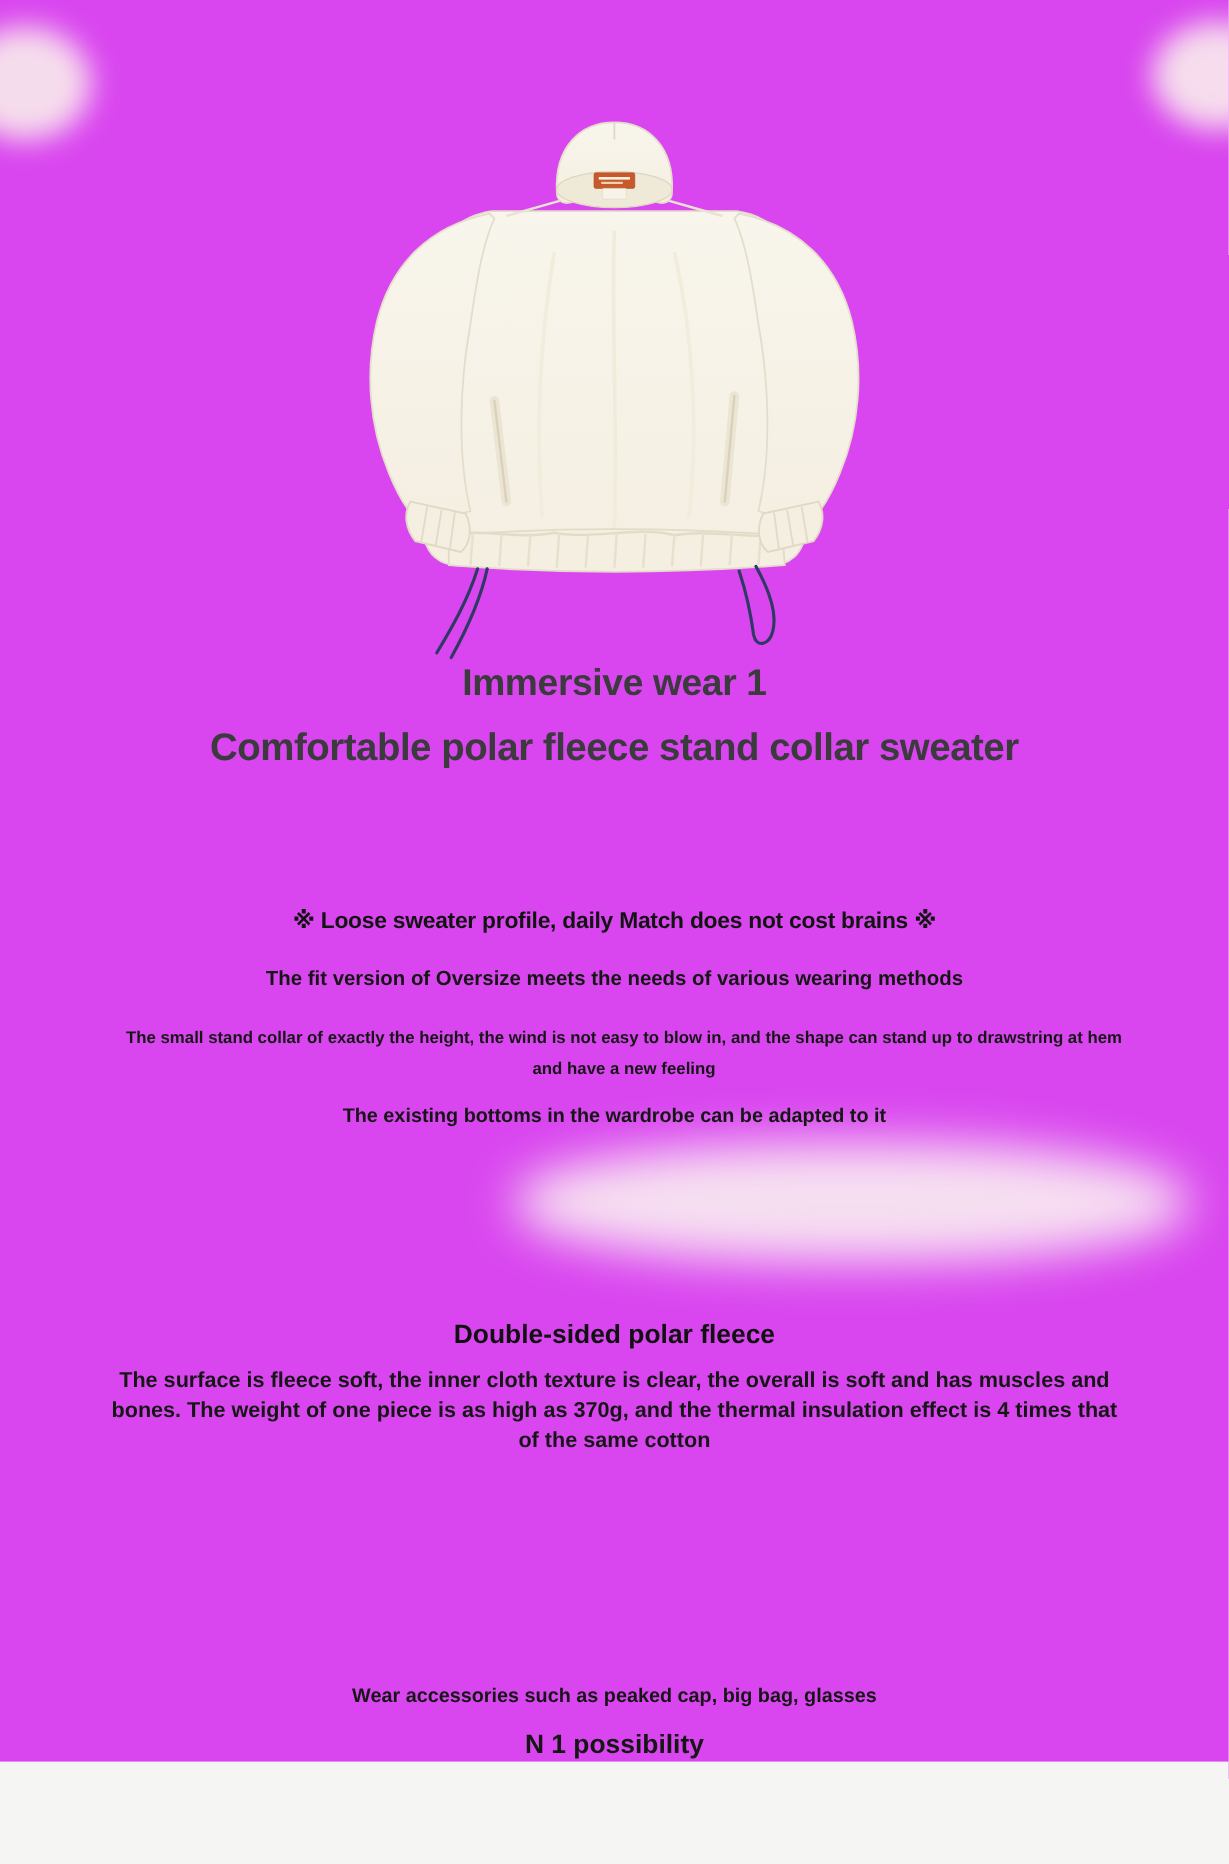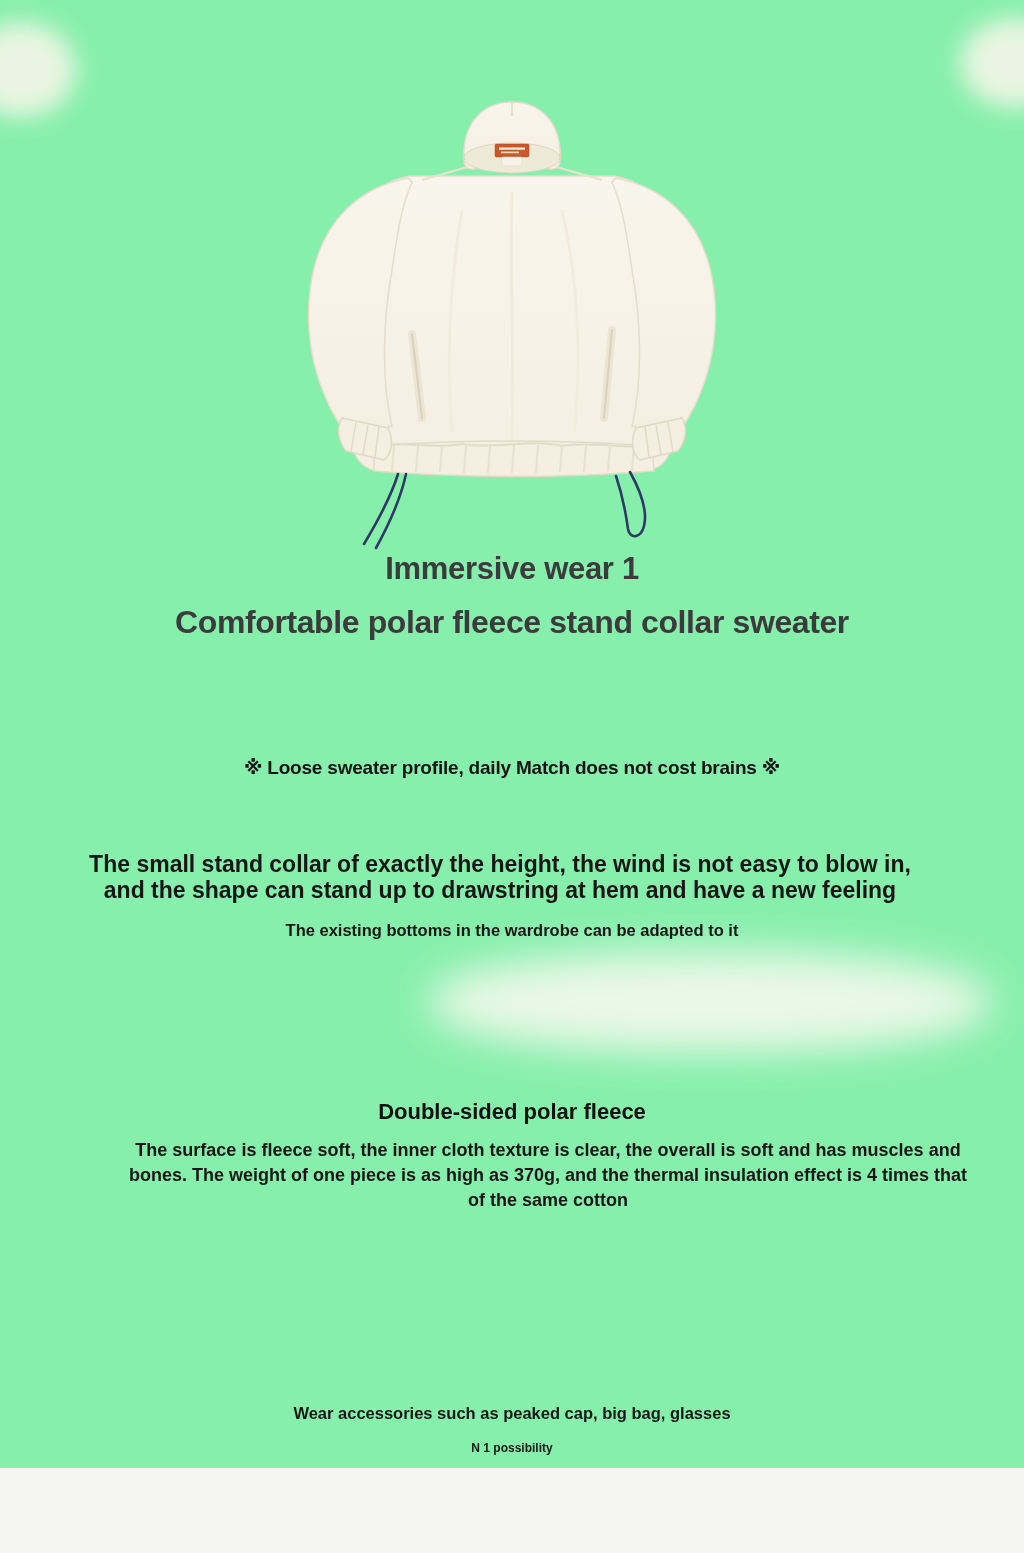--- a/index.html
+++ b/index.html
@@ -1,45 +1,45 @@
 <!DOCTYPE html>
 <html><head>
 <meta charset="utf-8">
 <style>
   html,body{margin:0;padding:0;background:#ffffff;}
   .page{
     position:relative;
     width:1024px;height:1553px;
-    background:#86efac;
+    background:#d946ef;
     overflow:hidden;
     font-family:"Liberation Sans","DejaVu Sans",sans-serif;
   }
   
   .blob{position:absolute;background:#fbf7ec;filter:blur(12px);border-radius:50%;opacity:.85;}
   .blob-tl{left:-34px;top:22px;width:110px;height:95px;}
   .blob-tr{left:960px;top:18px;width:110px;height:90px;}
   .blob-mid{left:430px;top:952px;width:560px;height:100px;background:#fcfaf2;filter:blur(20px);border-radius:45%;}
 
   .photo{position:absolute;left:282px;top:80px;width:460px;height:470px;margin:0;}
 
   .t{position:absolute;left:0;width:1024px;text-align:center;margin:0;font-weight:700;color:#161616;}
   #title1{top:551px;font-size:31px;color:#3b3b3d;letter-spacing:-0.3px;}
   #title2{top:604px;font-size:32px;color:#3b3b3d;letter-spacing:-0.4px;}
   .h{font-size:19px;color:#131313;letter-spacing:-0.2px;}
   #s1h{top:756px;text-align:center;}
   #s1p1{top:806px;font-size:17px;}
-  #s1p2{top:851px;font-size:23px;line-height:26px;left:80px;width:840px;}
+  #s1p2{top:851px;font-size:14px;line-height:26px;left:100px;width:840px;}
   #s1p3{top:921px;font-size:16.5px;}
   #s2h{top:1057px;}
   #s2sub{top:1099px;font-size:22px;color:#111111;}
-  #s2p1{top:1138px;font-size:18px;line-height:25px;left:92px;width:840px;margin-left:36px;}
+  #s2p1{top:1138px;font-size:18px;line-height:25px;left:92px;width:840px;}
   #s3h{top:1315px;font-size:18.5px;}
   #s3p1{top:1363px;font-size:18.5px;}
   #s3p2{top:1404px;font-size:16.5px;text-align:center;}
-  #s3p3{top:1441px;font-size:12px;}
+  #s3p3{top:1441px;font-size:22px;}
 
   .next-strip{position:absolute;left:0;top:1468px;width:1024px;height:85px;background:#f5f5f4;}
 </style>
 </head>
 <body>
 
 <div class="page">
 
   <div class="blob blob-tl"></div>
   <div class="blob blob-tr"></div>
@@ -112,20 +112,21 @@
       <rect x="217" y="67.5" width="26" height="2.2" fill="#f8efdd"></rect>
       <rect x="219" y="71.5" width="18" height="1.8" fill="#f8efdd" opacity="0.8"></rect>
       <rect x="220" y="77" width="20" height="9" rx="1" fill="#f7f3e8" stroke="#e1d9c5" stroke-width="0.6"></rect>
     </svg>
   </figure>
 
   <h1 class="t" id="title1">Immersive wear 1</h1>
   <h1 class="t" id="title2">Comfortable polar fleece stand collar sweater</h1>
 
   <p class="t h" id="s1h">※ Loose sweater profile, daily Match does not cost brains ※</p>
+  <p class="t" id="s1p1">The fit version of Oversize meets the needs of various wearing methods</p>
   <p class="t" id="s1p2">The small stand collar of exactly the height, the wind is not easy to blow in, and the shape can stand up to drawstring at hem and have a new feeling</p>
   <p class="t" id="s1p3">The existing bottoms in the wardrobe can be adapted to it</p>
 
   <p class="t" id="s2sub">Double-sided polar fleece</p>
   <p class="t" id="s2p1">The surface is fleece soft, the inner cloth texture is clear, the overall is soft and has muscles and bones. The weight of one piece is as high as 370g, and the thermal insulation effect is 4 times that of the same cotton</p>
 
   <p class="t" id="s3p2">Wear accessories such as peaked cap, big bag, glasses</p>
   <p class="t" id="s3p3">N 1 possibility</p>
 
   <div class="next-strip">

